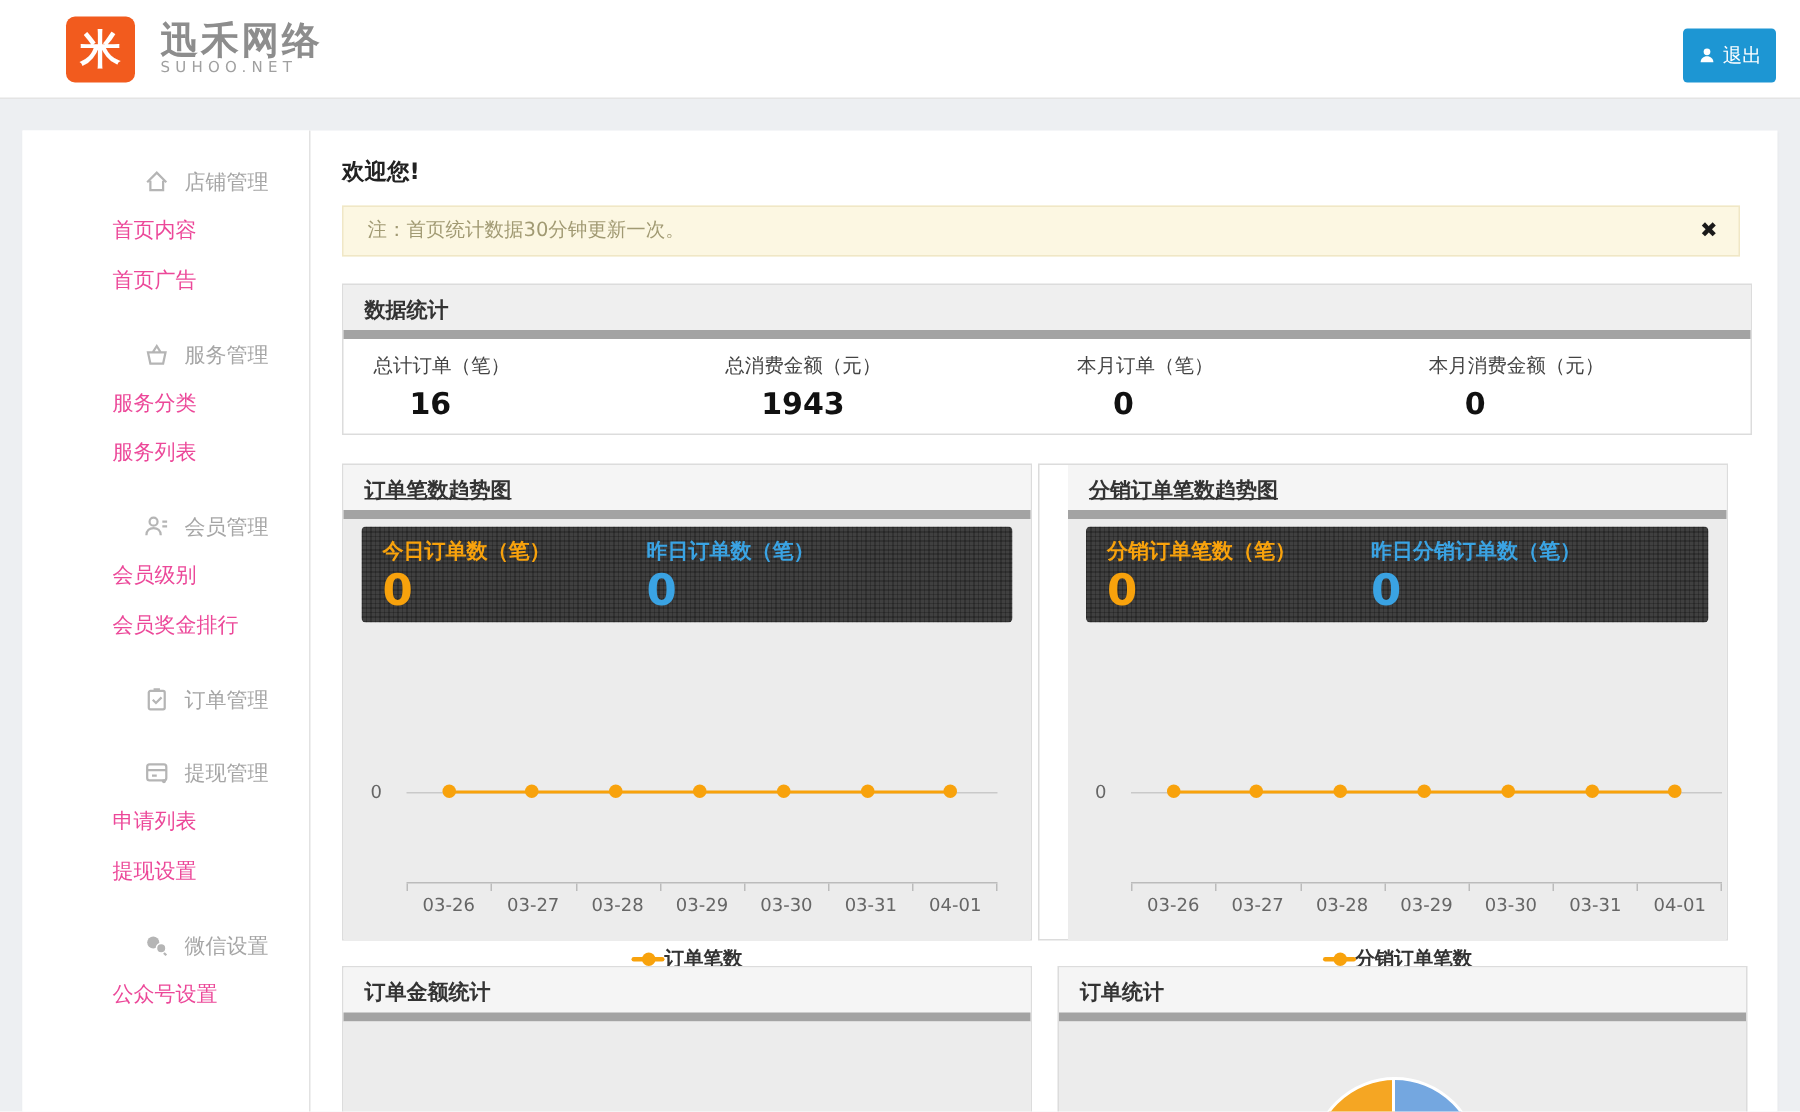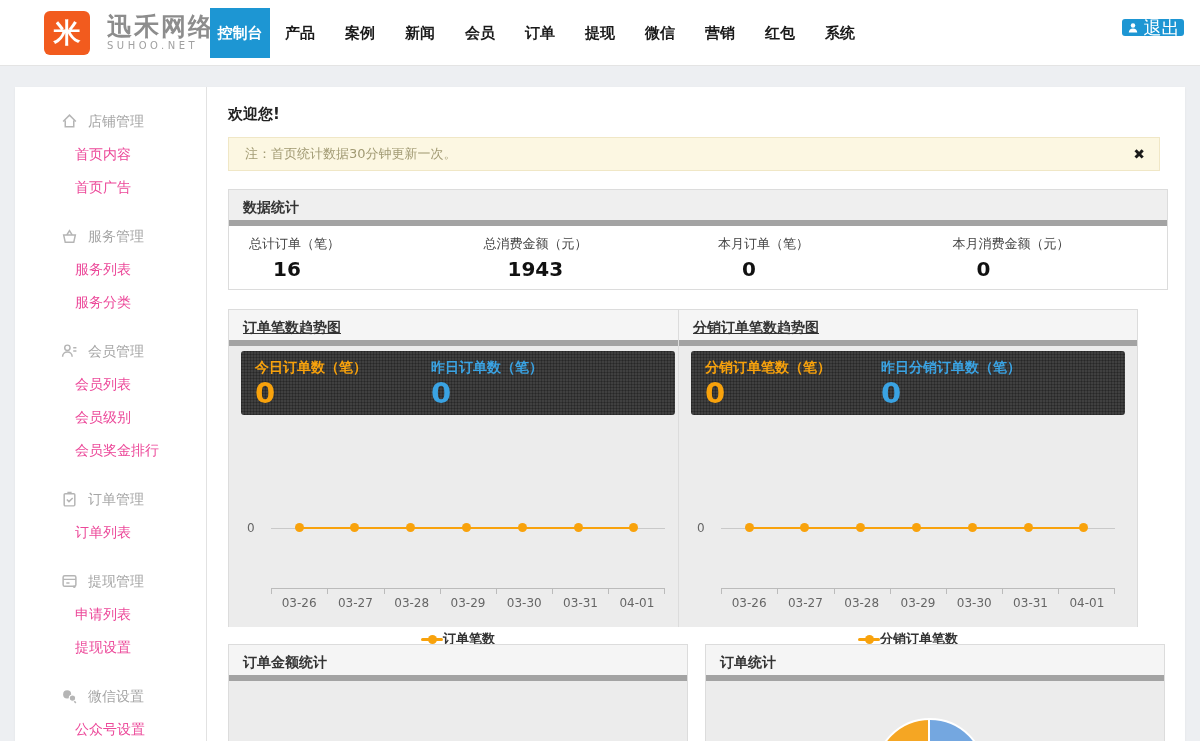--- a/index.html
+++ b/index.html
@@ -24,38 +24,38 @@
   .brand { margin-left: 17px; }
   .brand-cn { font-size: 25px; color: #8d8d8d; font-weight: 600; letter-spacing: 2px; line-height: 26px; }
   .brand-en { font-size: 10px; color: #a0a0a0; letter-spacing: 3.5px; line-height: 12px; }
   .nav { position: absolute; left: 210px; top: 8px; height: 50px; display: flex; }
   .nav-item {
     width: 60px; line-height: 50px; text-align: center;
     font-size: 15px; font-weight: 700; color: #1a1a1a; cursor: pointer;
   }
   .nav-item.active { background: #1d96d3; color: #fff; }
   .logout-btn {
-    position: absolute; left: 1122px; top: 19px; width: 62px; height: 17px;
-    background: #1d96d3; border-radius: 3px; color: #fff; font-size: 18px;
+    position: absolute; left: 1122px; top: 19px; width: 62px; height: 36px;
+    background: #1d96d3; border-radius: 3px; color: #fff; font-size: 13px;
     display: flex; align-items: center; justify-content: center; gap: 5px; cursor: pointer;
   }
   
   .card {
     position: absolute; left: 15px; top: 87px; width: 1170px; height: 700px;
     background: #fff; box-shadow: 0 1px 2px rgba(0,0,0,0.06);
   }
   
   .sidebar {
     position: absolute; left: 0; top: 0; bottom: 0; width: 192px;
     border-right: 1px solid #e2e2e2; padding-top: 18px; background: #fff;
   }
   .side-section { margin-bottom: 16px; }
   .side-header {
-    height: 33px; display: flex; align-items: center; padding-left: 46px;
-    color: #a6a6a6; font-size: 14px; gap: 10px;
+    height: 33px; display: flex; align-items: center; padding-left: 33px;
+    color: #a6a6a6; font-size: 14px; gap: 10px; margin-left: 48px;
   }
   .side-header svg { width: 17px; height: 17px; stroke: #b5b5b5; fill: none; stroke-width: 1.4; }
   .side-item {
     height: 33px; line-height: 33px; padding-left: 60px;
     font-size: 14px; color: #ec4899; cursor: pointer;
   }
   
   .main { position: absolute; left: 192px; top: 0; right: 0; bottom: 0; }
   .welcome { position: absolute; left: 21px; top: 18px; font-size: 15px; font-weight: 700; color: #222; }
   .notice {
@@ -75,21 +75,21 @@
   
   .stats-panel { left: 21px; top: 102px; width: 940px; height: 101px; }
   .stats-panel .panel-header { background: #efefef; }
   .stats-body { display: flex; height: 64px; }
   .stat-cell { width: 25%; padding: 9px 0 0 20px; }
   .stat-label { font-size: 13px; color: #444; }
   .stat-value { font-size: 20px; font-weight: 700; color: #111; margin-top: 4px; margin-left: 24px; }
   
   .chart-panel { top: 222px; width: 460px; height: 318px; text-decoration: underline; }
   .chart-panel.left { left: 21px; }
-  .chart-panel.right { left: 471px; }
+  .chart-panel.right { left: 485px; padding-left: 19px; }
   .chart-body { position: relative; height: 281px; background: #ececec; }
   .darkbox {
     position: absolute; left: 12px; right: 12px; top: 5px; height: 64px;
     border-radius: 3px; background-color: #404040;
     background-image:
       repeating-linear-gradient(0deg, rgba(0,0,0,.22) 0 1px, transparent 1px 3px),
       repeating-linear-gradient(90deg, rgba(0,0,0,.22) 0 1px, transparent 1px 3px);
     padding: 8px 0 0 14px;
   }
   .dark-col { position: absolute; top: 8px; }
@@ -140,33 +140,20 @@
 <body>
 
 <div class="topbar">
   <div class="logo">
     <div class="logo-mark">米</div>
     <div class="brand">
       <div class="brand-cn">迅禾网络</div>
       <div class="brand-en">SUHOO.NET</div>
     </div>
   </div>
-  <div class="nav">
-    <div class="nav-item active">控制台</div>
-    <div class="nav-item">产品</div>
-    <div class="nav-item">案例</div>
-    <div class="nav-item">新闻</div>
-    <div class="nav-item">会员</div>
-    <div class="nav-item">订单</div>
-    <div class="nav-item">提现</div>
-    <div class="nav-item">微信</div>
-    <div class="nav-item">营销</div>
-    <div class="nav-item">红包</div>
-    <div class="nav-item">系统</div>
-  </div>
   <div class="logout-btn">
     <svg width="12" height="12" viewBox="0 0 24 24" fill="#fff">
         <circle cx="12" cy="7" r="4.5"></circle>
         <path d="M3.5 21c0-4.7 3.8-8 8.5-8s8.5 3.3 8.5 8z"></path>
       </svg>
     <span>退出</span>
   </div>
 </div>
 
 <div class="card">
@@ -184,46 +171,44 @@
       <div class="side-item">首页广告</div>
     </div>
 
     <div class="side-section">
       <div class="side-header">
         <svg viewBox="0 0 16 16">
             <path d="M2.5 6.5 h11 l-1.5 7 h-8 z M5.5 6.5 L8 2.5 l2.5 4"></path>
           </svg>
         <span>服务管理</span>
       </div>
+      <div class="side-item">服务分类</div>
       <div class="side-item">服务列表</div>
-      <div class="side-item">服务分类</div>
     </div>
 
     <div class="side-section">
       <div class="side-header">
         <svg viewBox="0 0 16 16">
             <circle cx="6" cy="4.5" r="2.5"></circle>
             <path d="M1.5 13 c0-3 2-4.5 4.5-4.5 s4.5 1.5 4.5 4.5 M11.5 4.5 h3 M11.5 7.5 h3"></path>
           </svg>
         <span>会员管理</span>
       </div>
-      <div class="side-item">会员列表</div>
       <div class="side-item">会员级别</div>
       <div class="side-item">会员奖金排行</div>
     </div>
 
     <div class="side-section">
       <div class="side-header">
         <svg viewBox="0 0 16 16">
             <rect x="3" y="2.5" width="10" height="11.5" rx="1"></rect>
             <path d="M6 1.5 h4 M5.5 8 l2 2 l3.5-3.5"></path>
           </svg>
         <span>订单管理</span>
       </div>
-      <div class="side-item">订单列表</div>
     </div>
 
     <div class="side-section">
       <div class="side-header">
         <svg viewBox="0 0 16 16">
             <rect x="2" y="2.5" width="12" height="10" rx="1.5"></rect>
             <path d="M2 6 h12 M5 9.5 h3"></path>
             <circle cx="12.5" cy="13" r="1.2" fill="#b5b5b5" stroke="none"></circle>
           </svg>
         <span>提现管理</span>

